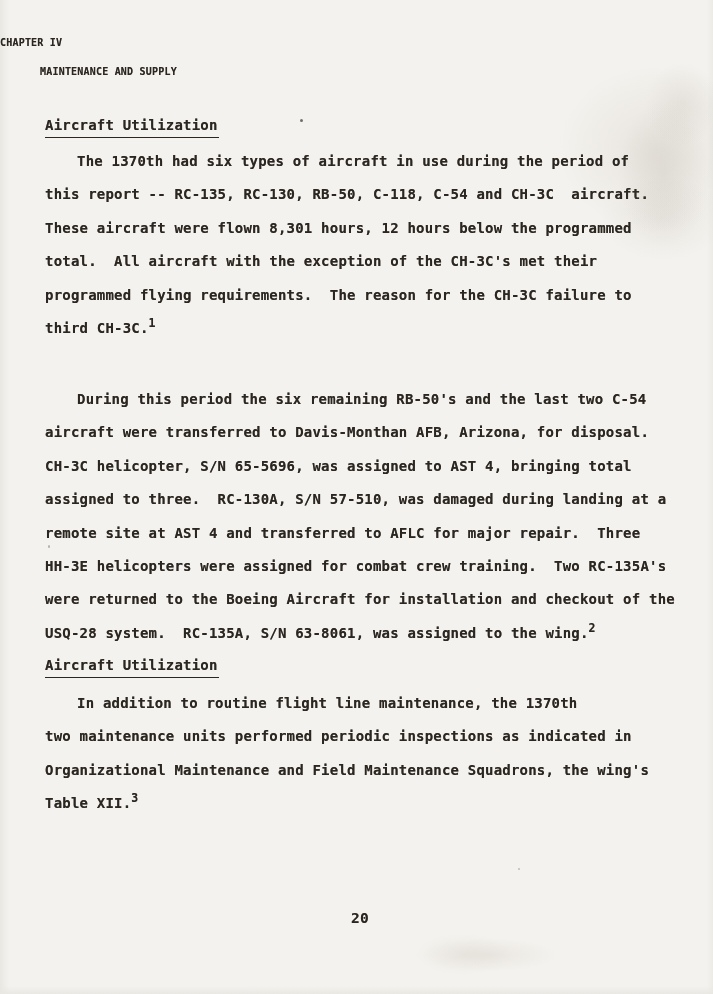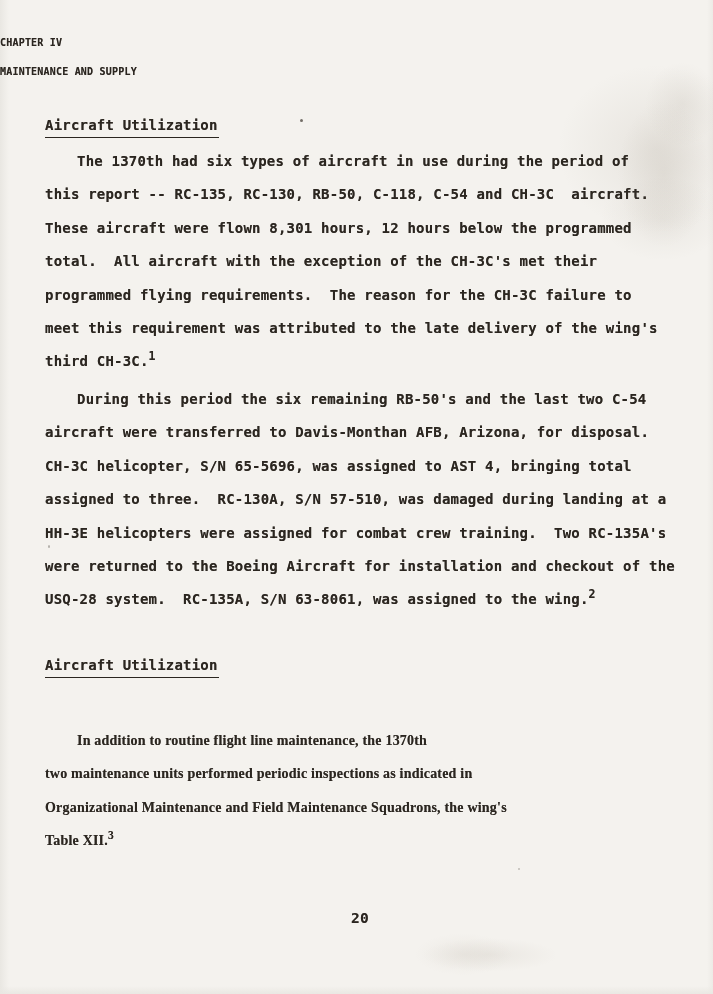--- a/index.html
+++ b/index.html
@@ -32,21 +32,21 @@
   .centered-line {
     position: absolute;
     left: 0;
     right: 19px;
     text-align: left;
     font-size: 10px;
     line-height: 20px;
     white-space: pre;
   }
   .chapter-title    { top: 33px; }
-  .chapter-subtitle { top: 62px; }
+  .chapter-subtitle { top: 62px; margin-left: 40px; }
 
   .section-heading {
     position: absolute;
     left: 45px;
     font-size: 14px;
     line-height: 20px;
     white-space: pre;
   }
   .section-heading .underlined {
     display: inline-block;
@@ -58,21 +58,21 @@
 
   .para {
     position: absolute;
     left: 45px;
     right: 20px;
     font-size: 14px;
     line-height: 33.4px;
   }
   #para-0 { top: 145px; }
   #para-1 { top: 383px; }
-  #para-2 { top: 724px; font-family: Liberation Serif, serif; }
+  #para-2 { top: 687px; }
 
   .para .line { white-space: pre; }
   .para .line:first-child { padding-left: 32px; }
 
   sup {
     font-size: 11.5px;
     line-height: 0;
     vertical-align: 6px;
   }
 
@@ -119,28 +119,28 @@
   <div class="centered-line chapter-subtitle">MAINTENANCE AND SUPPLY</div>
 
   <div id="document-body">
       <div class="section-heading" id="heading-0"><span class="underlined">Aircraft Utilization</span></div>
       <div class="para" id="para-0">
         <div class="line">The 1370th had six types of aircraft in use during the period of</div>
         <div class="line">this report -- RC-135, RC-130, RB-50, C-118, C-54 and CH-3C  aircraft.</div>
         <div class="line">These aircraft were flown 8,301 hours, 12 hours below the programmed</div>
         <div class="line">total.  All aircraft with the exception of the CH-3C's met their</div>
         <div class="line">programmed flying requirements.  The reason for the CH-3C failure to</div>
-        <div class="line">meet this requirement was attributed to the late delivery of the wing's</div>
         <div class="line">third CH-3C.<sup>1</sup></div>
       </div>
       <div class="para" id="para-1">
         <div class="line">During this period the six remaining RB-50's and the last two C-54</div>
         <div class="line">aircraft were transferred to Davis-Monthan AFB, Arizona, for disposal.</div>
         <div class="line">CH-3C helicopter, S/N 65-5696, was assigned to AST 4, bringing total</div>
         <div class="line">assigned to three.  RC-130A, S/N 57-510, was damaged during landing at a</div>
+        <div class="line">remote site at AST 4 and transferred to AFLC for major repair.  Three</div>
         <div class="line">HH-3E helicopters were assigned for combat crew training.  Two RC-135A's</div>
         <div class="line">were returned to the Boeing Aircraft for installation and checkout of the</div>
         <div class="line">USQ-28 system.  RC-135A, S/N 63-8061, was assigned to the wing.<sup>2</sup></div>
       </div>
       <div class="section-heading" id="heading-1"><span class="underlined">Aircraft Utilization</span></div>
       <div class="para" id="para-2">
         <div class="line">In addition to routine flight line maintenance, the 1370th</div>
         <div class="line">two maintenance units performed periodic inspections as indicated in</div>
         <div class="line">Organizational Maintenance and Field Maintenance Squadrons, the wing's</div>
         <div class="line">Table XII.<sup>3</sup></div>

